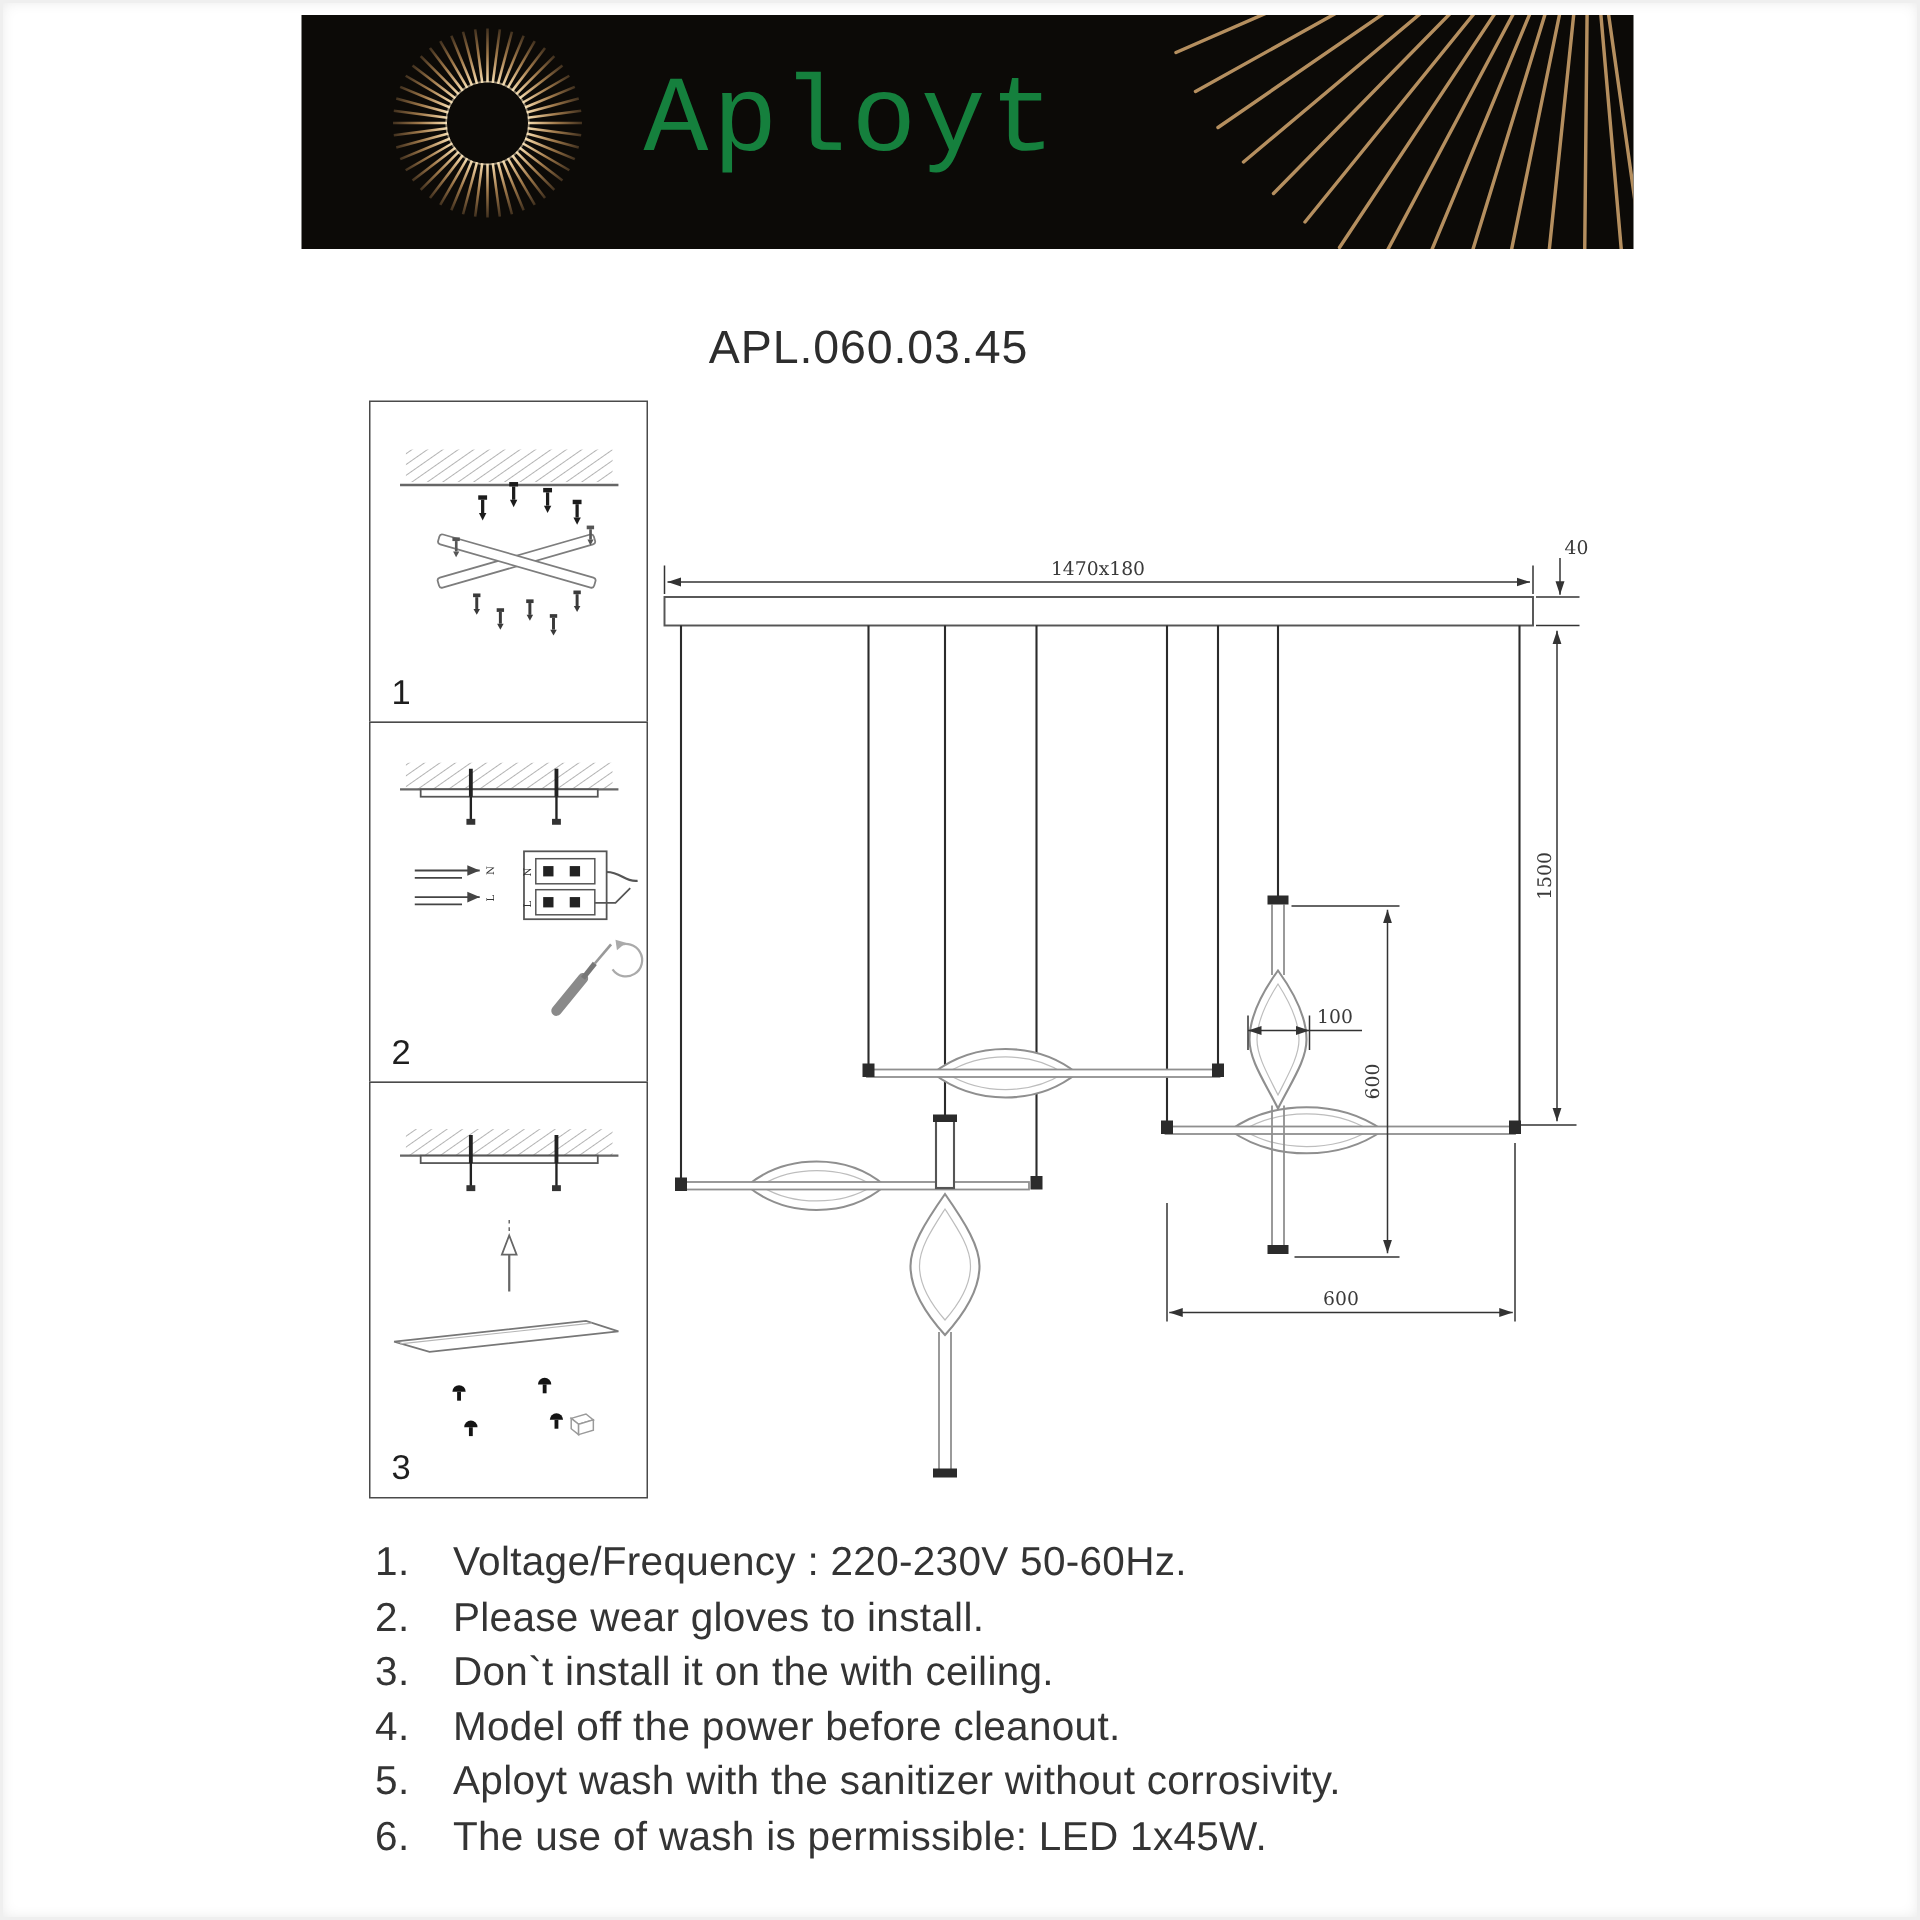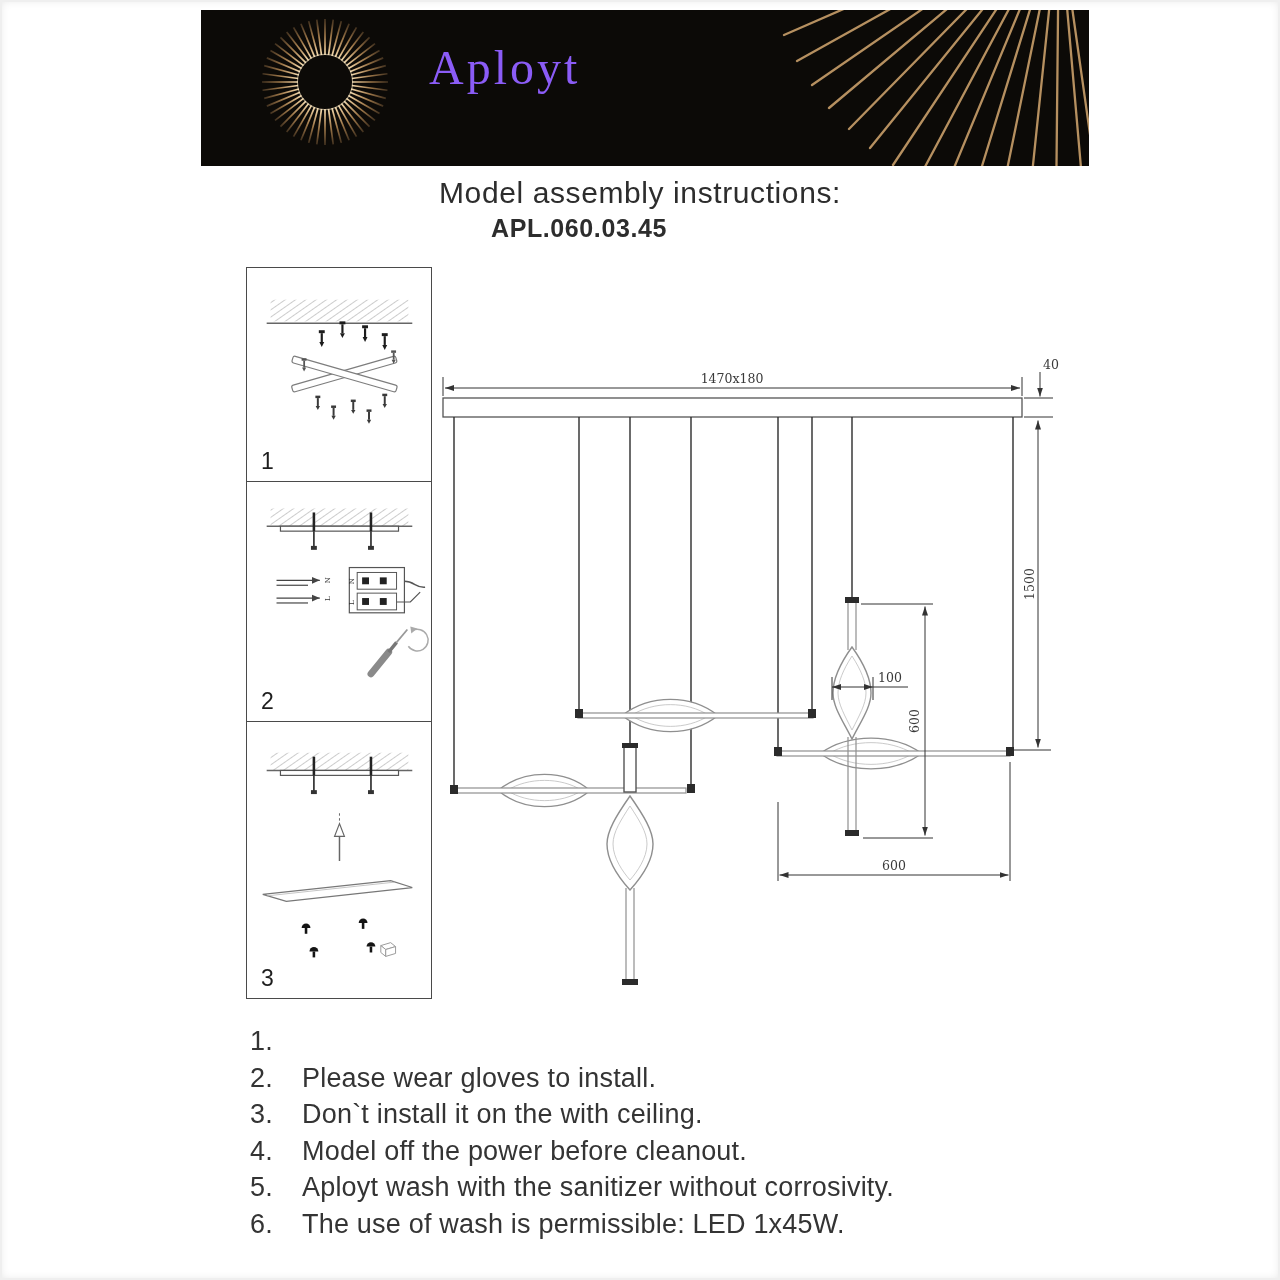--- a/index.html
+++ b/index.html
@@ -3,29 +3,29 @@
 <meta charset="utf-8">
 <style>
   html,body{margin:0;padding:0;background:#fff;}
   .page{position:relative;width:1280px;height:1280px;background:#ffffff;overflow:hidden;
         font-family:"Liberation Sans",sans-serif;}
   .frame{position:absolute;inset:0;box-shadow:inset 0 0 0 2px #efefef, inset 0 0 10px #e3e3e3;pointer-events:none;}
 
   
   .band{position:absolute;left:201px;top:10px;width:888px;height:156px;background:#0c0a07;overflow:hidden;}
   .sunwrap{position:absolute;left:54px;top:4px;width:140px;height:140px;}
-  .brand{position:absolute;left:228px;top:30px;font-family:Liberation Serif, serif;
-         font-size:48px;font-weight:400;letter-spacing:3px;color:#8b5cf6;}
+  .brand{position:absolute;left:228px;top:30px;font-family:Liberation Mono, monospace;
+         font-size:72px;font-weight:400;letter-spacing:3px;color:#15803d;}
   .rays{position:absolute;right:0;top:0;width:890px;height:156px;}
 
   
   .title1{position:absolute;left:0;top:176px;width:1280px;text-align:center;
           font-size:30px;font-weight:500;letter-spacing:.6px;color:#2d2d2d;}
   .title2{position:absolute;left:0;top:214px;width:1158px;text-align:center;
-          font-size:25px;font-weight:700;letter-spacing:.6px;color:#2d2d2d;}
+          font-size:31px;font-weight:400;letter-spacing:.6px;color:#2d2d2d;}
 
   
   .panel{position:absolute;left:246px;width:186px;background:#fff;border:1.5px solid #4a4a4a;box-sizing:border-box;}
   .p1{top:267px;height:215px;}
   .p2{top:480.5px;height:241.5px;}
   .p3{top:720.5px;height:278.5px;}
   .panel svg{position:absolute;left:0;top:0;}
   .stepnum{position:absolute;left:14px;bottom:6px;font-size:23px;color:#1e1e1e;font-family:"Liberation Sans",sans-serif;}
 
   
@@ -101,21 +101,20 @@
         <line x1="860" y1="-95" x2="671" y2="138"></line>
         <line x1="860" y1="-95" x2="650" y2="119"></line>
         <line x1="860" y1="-95" x2="630" y2="98"></line>
         <line x1="860" y1="-95" x2="613" y2="75"></line>
         <line x1="860" y1="-95" x2="598" y2="51"></line>
         <line x1="860" y1="-95" x2="585" y2="25"></line>
       </g>
     </svg>
   </div>
 
-  <div class="title1">Model assembly instructions:</div>
   <div class="title2">APL.060.03.45</div>
 
   <div class="panel p1">
     <svg width="183" height="212" viewBox="0 0 186 215">
       <defs>
           <pattern id="h1" width="6" height="6" patternTransform="rotate(55)" patternUnits="userSpaceOnUse">
         <line x1="0" y1="0" x2="0" y2="6" stroke="#9a9a9a" stroke-width="1"></line>
           </pattern>
         </defs>
       <rect x="24" y="32" width="140" height="22" fill="url(#h1)"></rect>
@@ -373,20 +372,21 @@
       <line x1="343" y1="452" x2="343" y2="531"></line>
       <line x1="575" y1="412" x2="575" y2="531"></line>
       <line x1="344.5" y1="525" x2="573.5" y2="525" marker-start="url(#ma)" marker-end="url(#ma)"></line>
     </g>
     <text class="dimt" x="459" y="520" text-anchor="middle">600</text>
   </svg>
 
   <div class="list">
     <div class="row">
       <span class="n">1.</span>
+      <span class="t">Voltage/Frequency : 220-230V 50-60Hz.</span>
     </div>
     <div class="row">
       <span class="n">2.</span>
       <span class="t">Please wear gloves to install.</span>
     </div>
     <div class="row">
       <span class="n">3.</span>
       <span class="t">Don`t install it on the with ceiling.</span>
     </div>
     <div class="row">

